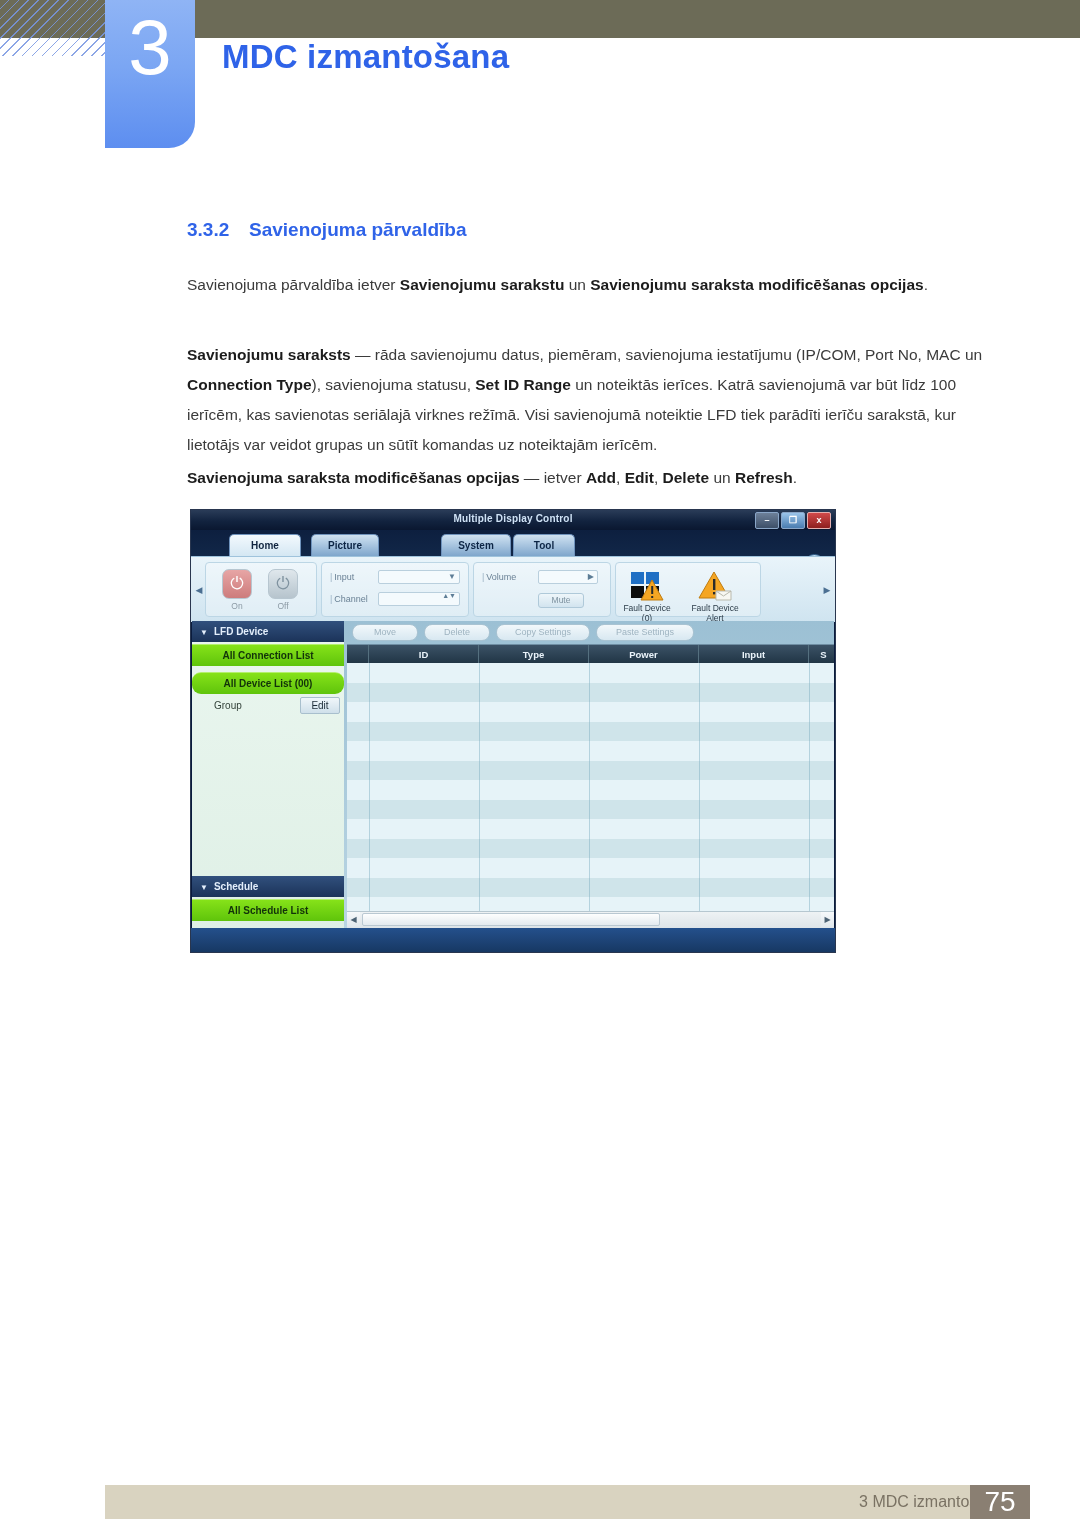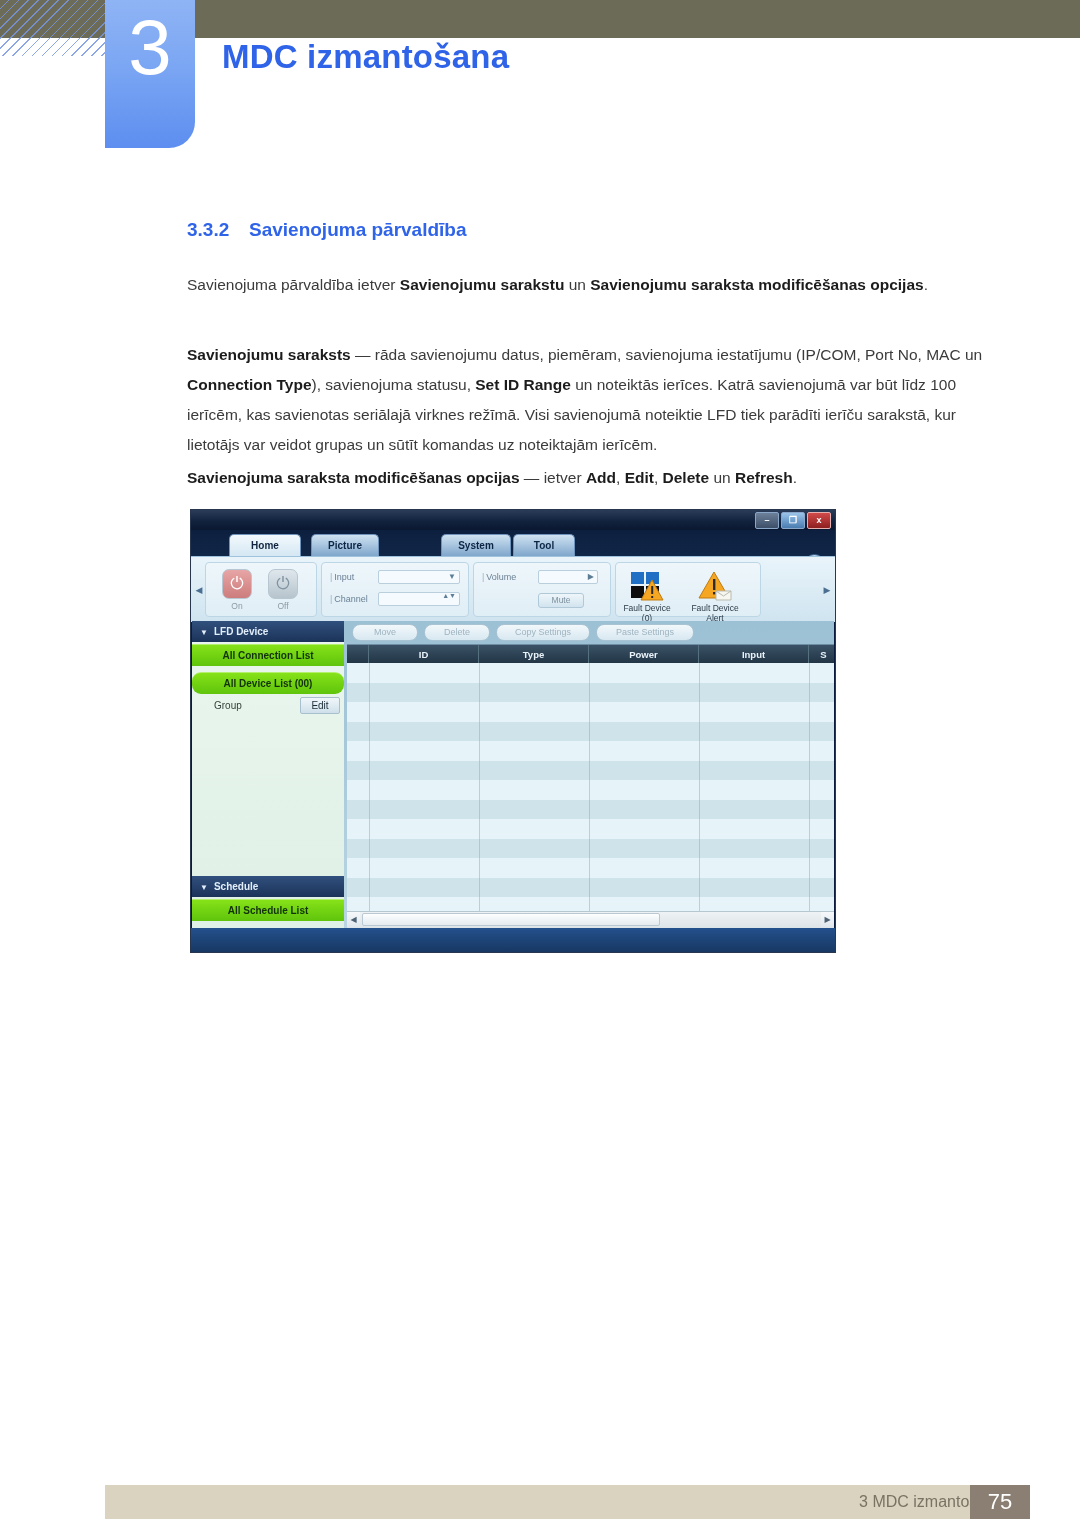--- a/index.html
+++ b/index.html
@@ -190,21 +190,21 @@
   
   .footer-bar{
     position:absolute;left:105px;top:1485px;width:925px;height:34px;background:#d9d3c0;
   }
   .footer-text{
     position:absolute;right:76px;top:1493px;
     font-size:16px;color:#7a7263;
   }
   .footer-page{
     position:absolute;left:970px;top:1485px;width:60px;height:34px;
-    background:#8a7f72;color:#ffffff;font-size:22px;text-align:center;line-height:34px;
+    background:#8a7f72;color:#ffffff;font-size:28px;text-align:center;line-height:34px;
   }
 </style>
 </head>
 <body>
 
 <div class="top-bar"></div>
 <div class="hatch"></div>
 <div class="chapter-box">
   <div class="chapter-num">3</div>
 </div>
@@ -222,20 +222,21 @@
   <b>Savienojumu saraksts</b><span> — rāda savienojumu datus, piemēram, savienojuma iestatījumu (IP/COM, Port No, MAC un </span><b>Connection Type</b><span>), savienojuma statusu, </span><b>Set ID Range</b><span> un noteiktās ierīces. Katrā savienojumā var būt līdz 100 ierīcēm, kas savienotas seriālajā virknes režīmā. Visi savienojumā noteiktie LFD tiek parādīti ierīču sarakstā, kur lietotājs var veidot grupas un sūtīt komandas uz noteiktajām ierīcēm.</span>
 </div>
 
 <div class="para p3">
   <b>Savienojuma saraksta modificēšanas opcijas</b><span> — ietver </span><b>Add</b><span>, </span><b>Edit</b><span>, </span><b>Delete</b><span> un </span><b>Refresh</b><span>.</span>
 </div>
 
 <div class="app">
 
   <div class="app-titlebar">
+    <div class="app-title">Multiple Display Control</div>
     <div class="win-btns">
       <div class="win-btn">–</div>
       <div class="win-btn max">❐</div>
       <div class="win-btn close">x</div>
     </div>
   </div>
 
   <div class="app-tabrow">
     <div class="tab active" style="left:38px;width:72px;">Home</div>
     <div class="tab inactive" style="left:120px;width:68px;">Picture</div>

